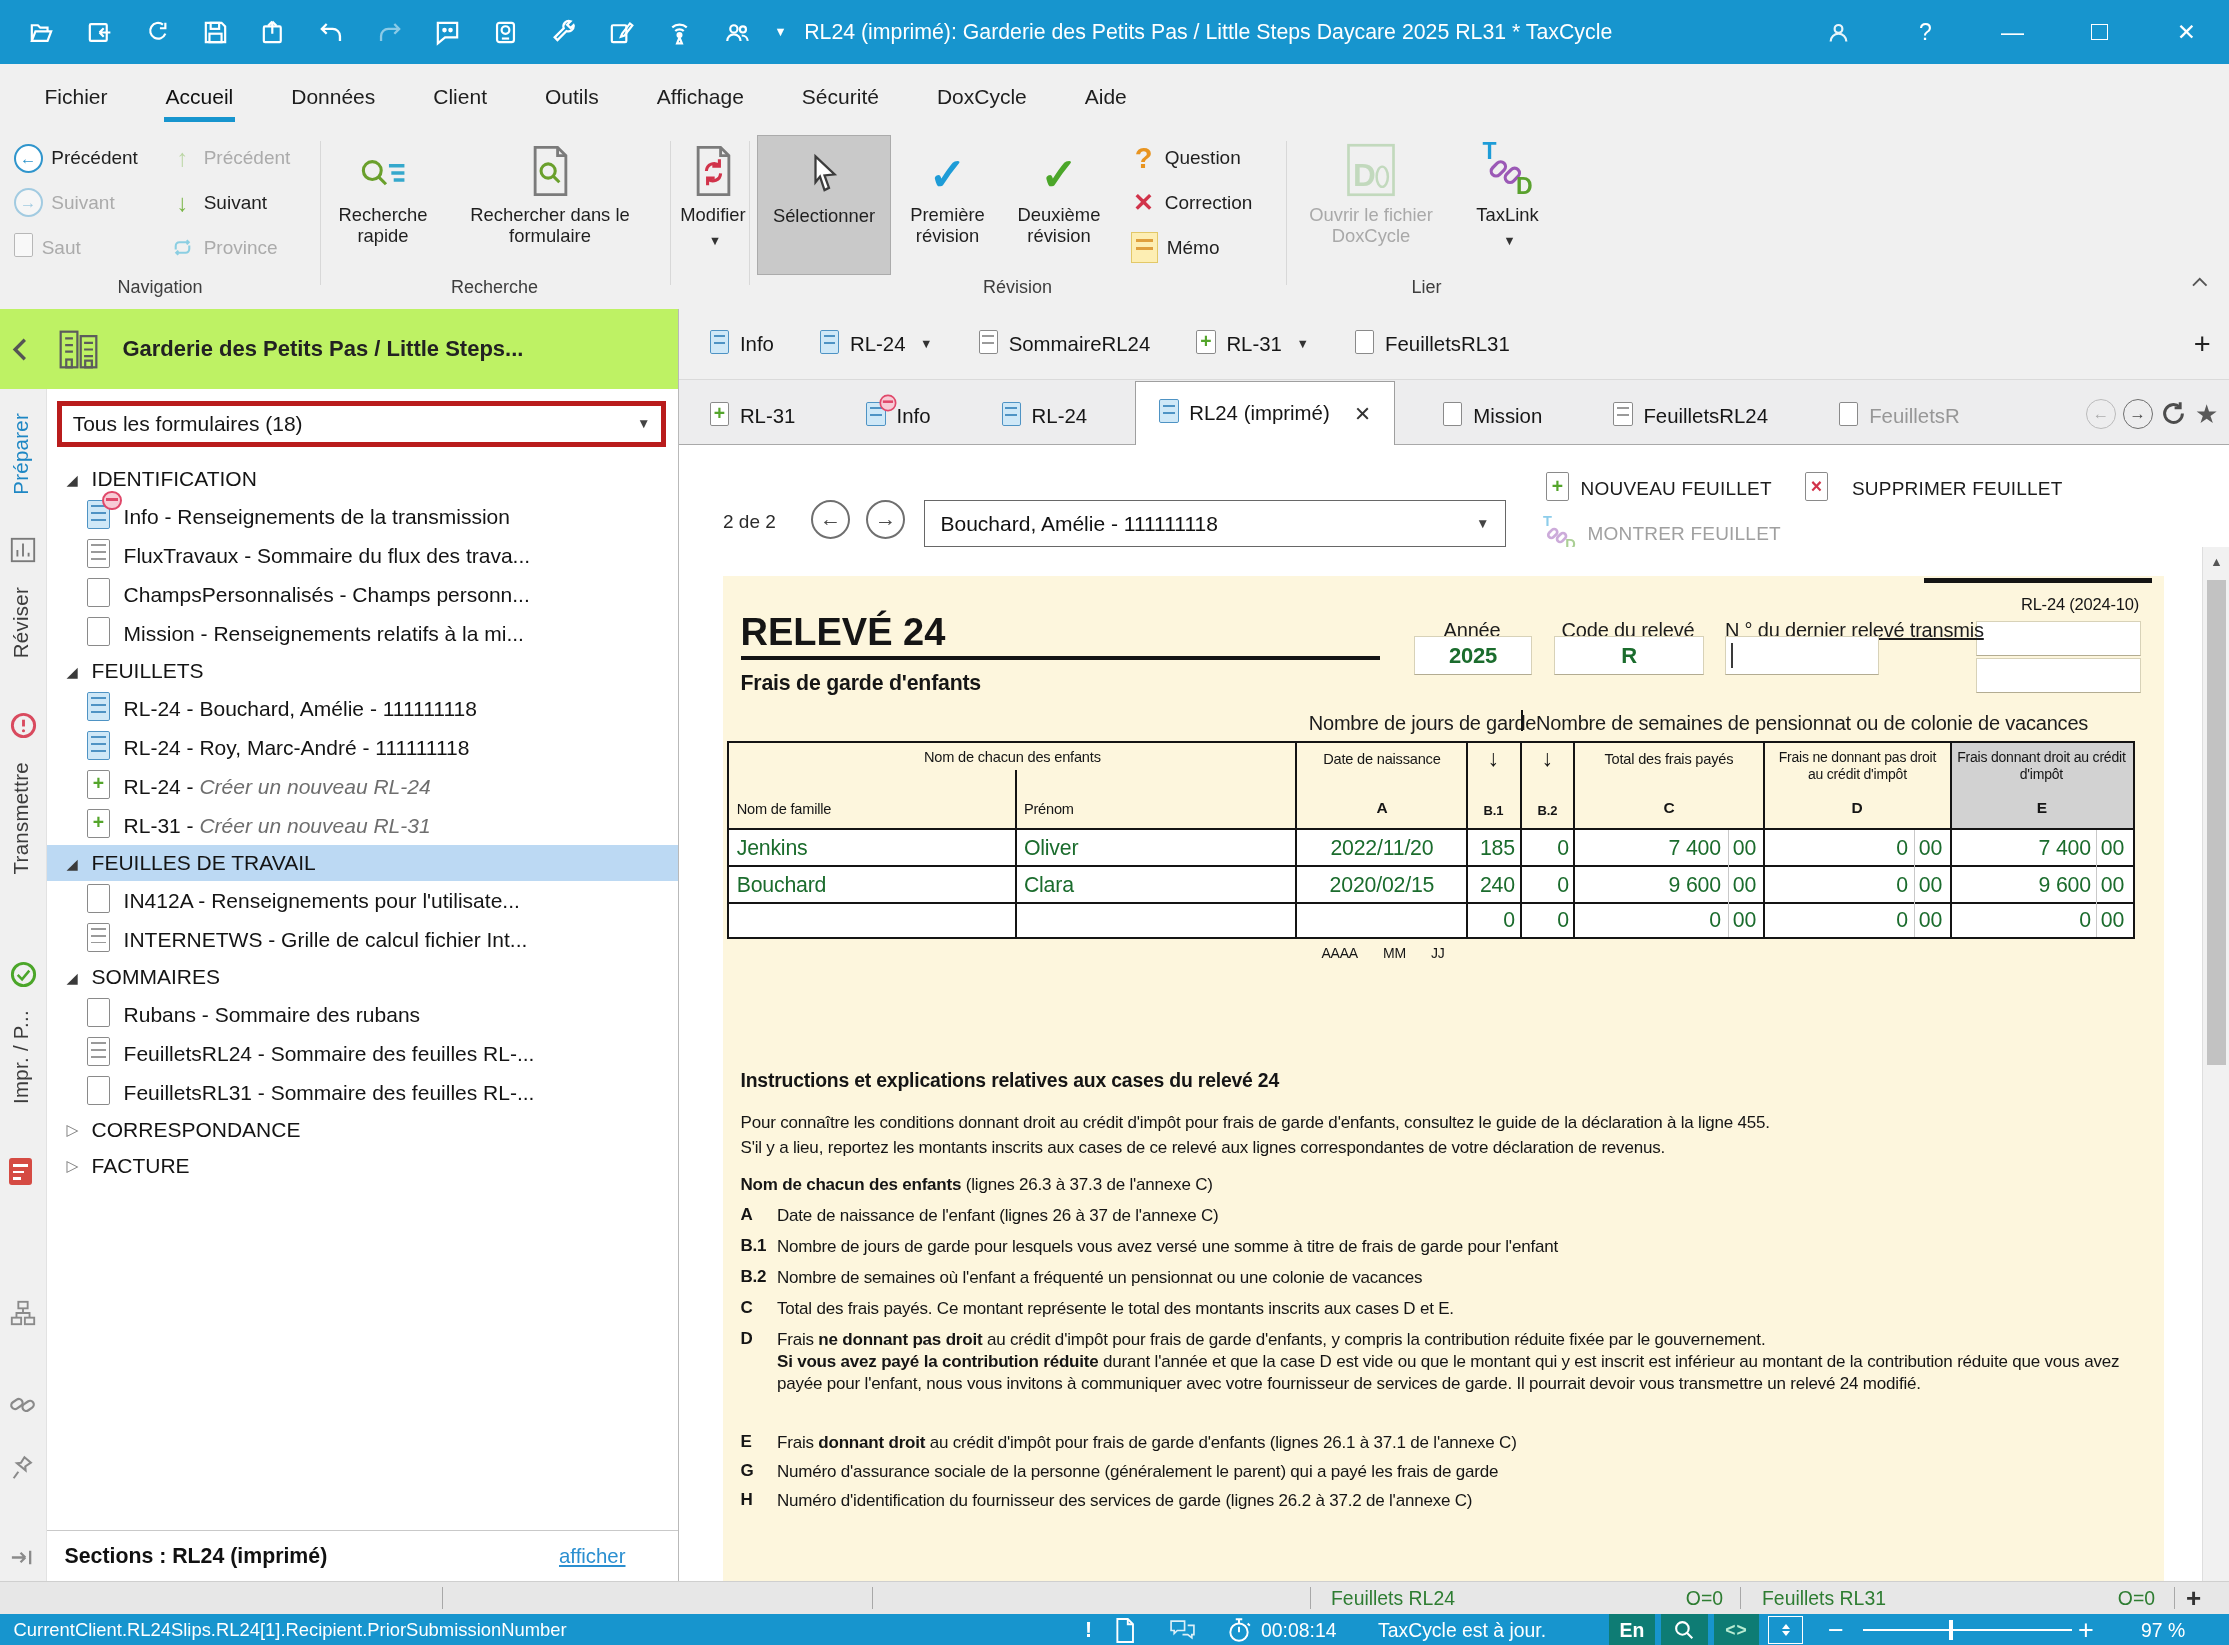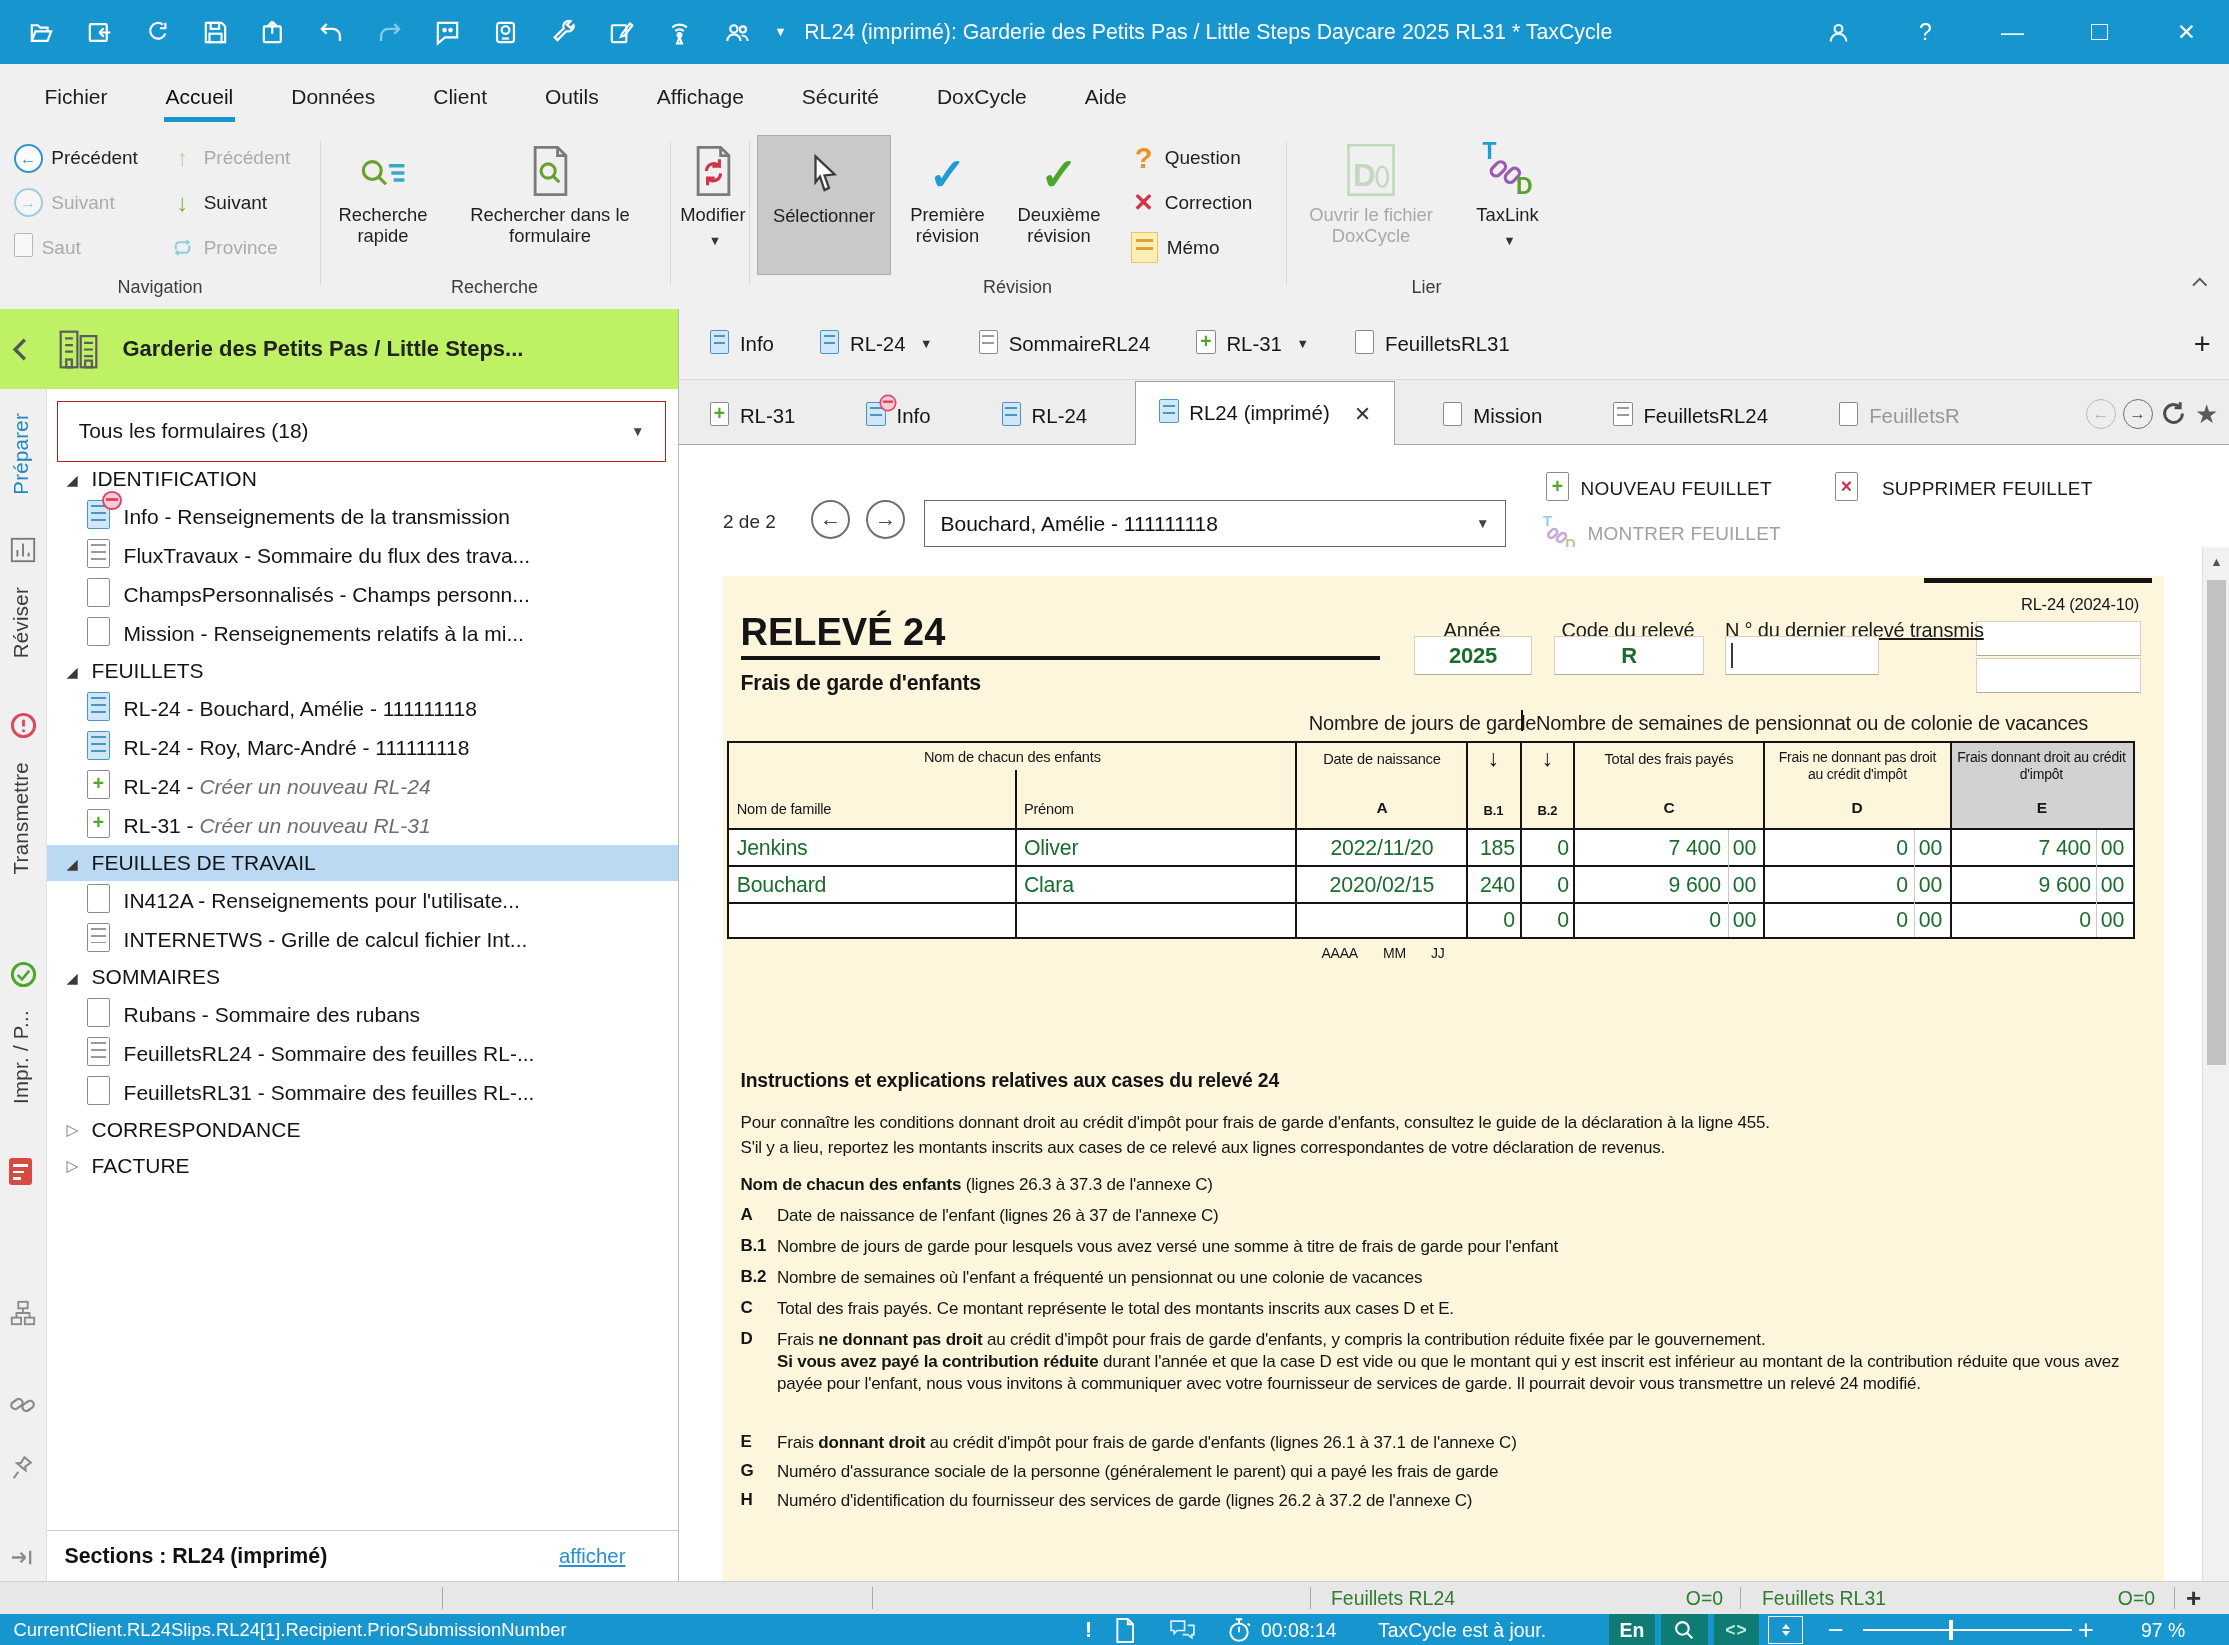--- a/index.html
+++ b/index.html
@@ -58,21 +58,21 @@
 
   
   #lpanel{position:absolute;top:309px;left:0;width:679px;bottom:64px;background:#fff;border-right:1px solid #b9b9b9;box-sizing:border-box;}
   #lheader{position:absolute;top:0;left:0;right:0;height:80px;background:#bef264;display:flex;align-items:center;}
   #lbody{position:absolute;top:80px;bottom:0;left:0;right:0;}
   #strip{position:absolute;left:0;top:0;bottom:0;width:46px;background:#f0f0f0;}
   #treearea{position:absolute;left:46px;top:0;bottom:0;right:0;background:#fff;border-left:1px solid #e2e2e2;}
   .vtab{writing-mode:vertical-rl;transform:rotate(180deg);font-size:20.4px;color:#3c3c3c;letter-spacing:0.3px;position:absolute;left:9.7px;white-space:nowrap;}
   .vtab.activeblue{color:#1e87c4;}
   .stripic{position:absolute;left:8.7px;}
-  .filterbox{position:absolute;top:11.6px;left:9.7px;right:11.6px;height:61px;border:1px solid #b91c1c;display:flex;align-items:center;padding:0 21px;font-size:21px;color:#161616;background:#fff;box-sizing:border-box;}
+  .filterbox{position:absolute;top:11.6px;left:9.7px;right:11.6px;height:46px;border:5px solid #b91c1c;display:flex;align-items:center;padding:0 11px;font-size:21px;color:#161616;background:#fff;box-sizing:border-box;}
   .ddcaret{margin-left:auto;font-size:13.6px;color:#444;}
   #tree{position:absolute;top:72px;left:0;right:0;font-size:21px;color:#141414;}
   .tsec{display:flex;align-items:center;height:36px;padding-left:19.4px;gap:9.7px;}
   .texp{font-size:14.6px;color:#3a3a3a;width:15.5px;}
   .tcol{font-size:15.5px;color:#777;width:15.5px;}
   .titem{display:flex;align-items:center;height:39px;padding-left:40px;gap:13.6px;white-space:nowrap;}
   .sel{background:#bcd9f3;}
   .newitalic{font-style:italic;color:#6e6e6e;}
   #sectionsbar{position:absolute;bottom:0;left:0;right:0;height:52px;background:#fff;border-top:1px solid #c9c9c9;display:flex;align-items:center;padding:0 17.5px;box-sizing:border-box;}
   #sectionsbar .slabel{font-weight:bold;font-size:21.3px;color:#111;}
@@ -635,21 +635,21 @@
       <span class="circmed abs" style="left:132px;top:55px;">←</span>
       <span class="circmed abs" style="left:187px;top:55px;">→</span>
       <div class="slipselect">
         <span>Bouchard, Amélie - 111111118</span>
         <span class="ddcaret">▼</span>
       </div>
       <span class="fbtn" style="left:867px;top:27px;">
           <span class="icwrap"><span class="doc md plus"></span></span>
           <span>NOUVEAU FEUILLET</span>
         </span>
-      <span class="fbtn" style="left:1156px;top:27px;gap:24px;">
+      <span class="fbtn" style="left:1126px;top:27px;gap:24px;">
           <span class="icwrap"><span class="doc md xred"></span></span>
           <span>SUPPRIMER FEUILLET</span>
         </span>
       <span class="fbtn dis" style="left:864px;top:72px;">
         <span style="position:relative;display:inline-block;width:33px;height:33px;opacity:.5;">
           <span style="position:absolute;left:0;top:-3.9px;color:#1e9cd7;font-weight:bold;font-size:14.6px;">T</span>
           <svg style="position:absolute;left:1.9px;top:3.9px;" width="27" height="27" viewBox="0 0 40 40" fill="none" stroke="#9b59b6" stroke-width="4">
               <rect x="4" y="14" width="15" height="9" rx="4.5" transform="rotate(-45 11.5 18.5)"></rect>
               <rect x="17" y="20" width="15" height="9" rx="4.5" transform="rotate(-45 24.5 24.5)"></rect>
             </svg>

